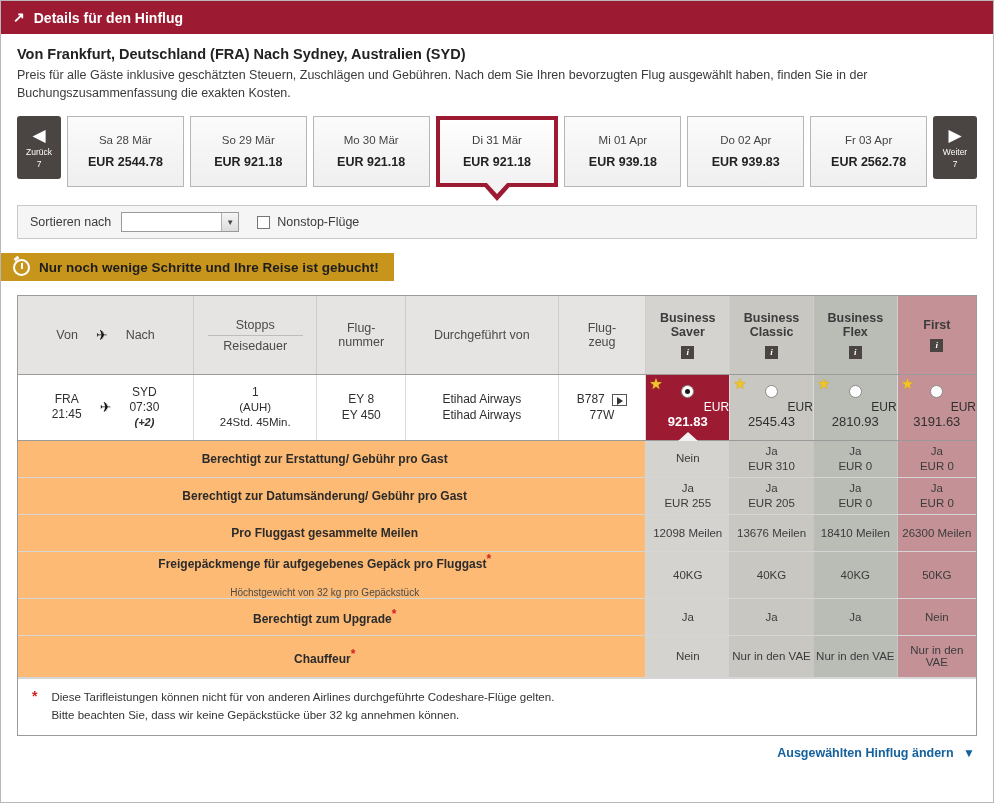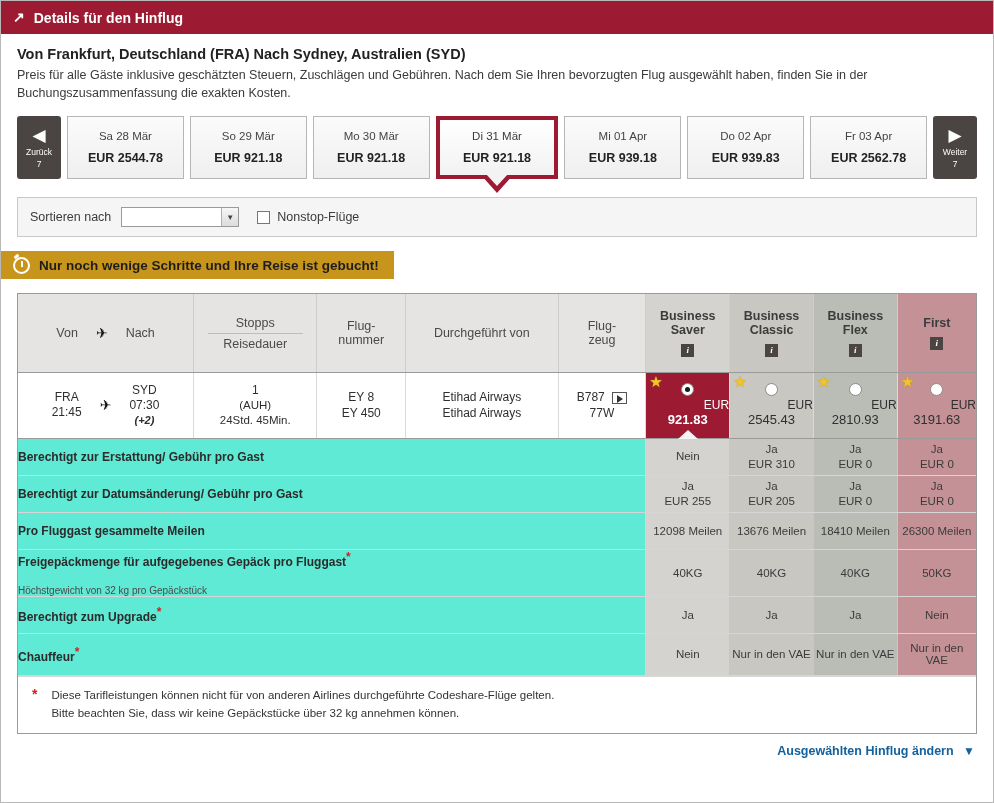--- a/index.html
+++ b/index.html
@@ -63,21 +63,21 @@
     cursor: pointer;
     padding-top: 2px;
   }
   .navbtn .chev { font-size: 17px; line-height: 14px; }
   .navbtn .nlbl { font-size: 8.5px; margin-top: 5px; line-height: 9px; }
   .navbtn .nnum { font-size: 8.5px; margin-top: 3px; line-height: 9px; }
 
   .dates { display: flex; gap: 6px; flex: 1; }
   .datecell {
     flex: 1;
-    height: 63px;
+    height: 71px;
     border: 1px solid #b6b6b6;
     background: linear-gradient(to bottom, #fbfbfb 0%, #efefef 100%);
     display: flex; flex-direction: column;
     align-items: center; justify-content: center;
     cursor: pointer;
     position: relative;
   }
   .datecell .d-day { font-size: 11.5px; color: #444; margin-bottom: 9px; }
   .datecell .d-price { font-size: 12.5px; color: #222; font-weight: bold; }
   .datecell.sel {
@@ -100,21 +100,21 @@
     border-left: 11px solid transparent;
     border-right: 11px solid transparent;
     border-top: 12px solid #f3f3f3;
   }
 
   
   .sortbar {
     margin: 18px 16px 0 16px;
     border: 1px solid #c8c8c8;
     background: #f5f5f5;
-    height: 40px;
+    height: 34px;
     display: flex; align-items: center;
     padding: 0 12px;
     font-size: 12.5px; color: #3b3b3b;
   }
   .sortbar .lbl { margin-right: 10px; }
   .selectbox {
     width: 118px; height: 20px;
     border: 1px solid #9a9a9a;
     background: #fff;
     display: flex; align-items: stretch;
@@ -295,22 +295,22 @@
   .featrow td {
     border-bottom: 1px solid #d6d6d6;
     border-right: 1px solid #c6c6c6;
     height: 37px;
     font-size: 11.5px;
     text-align: center;
     vertical-align: middle;
     color: #3b3b3b;
   }
   .featrow td.flabel {
-    background: #5eead4;
-    text-align: left;
+    background: #fdba74;
+    text-align: center;
     padding-right: 14px;
     font-weight: bold;
     font-size: 12px;
     color: #2b2b2b;
     border-right: 1px solid #d6d6d6;
   }
   .featrow td.flabel .sublbl {
     font-weight: normal;
     font-size: 10px;
     color: #4a4a4a;

